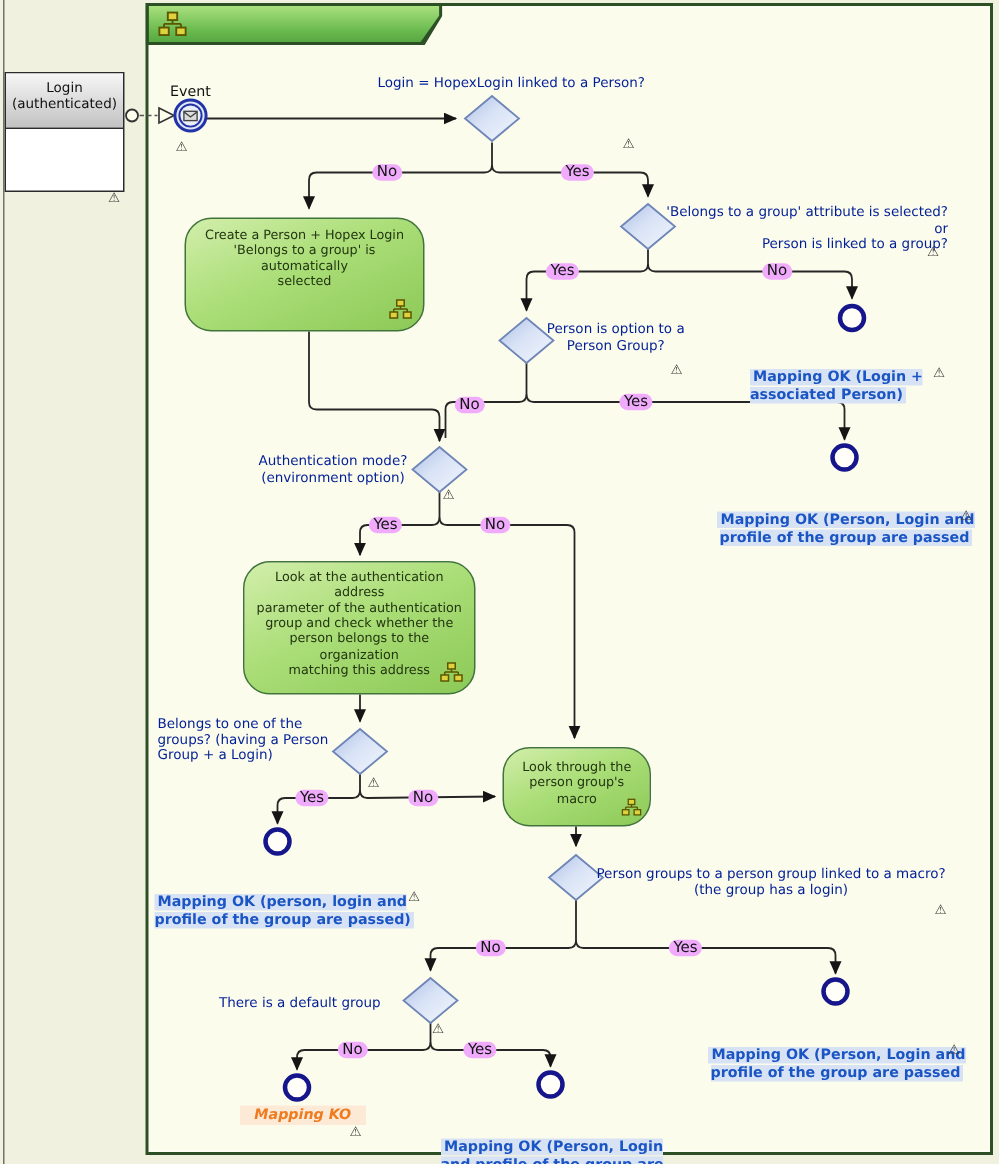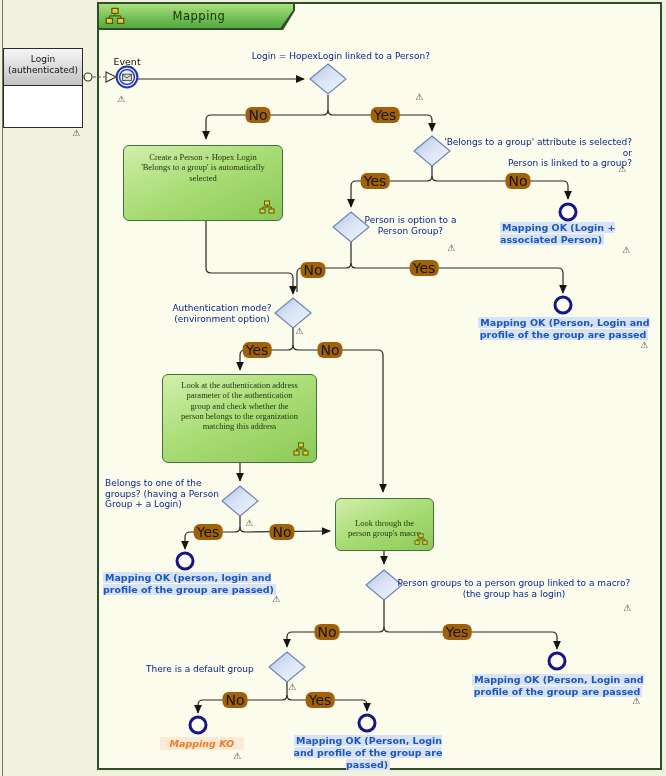--- a/index.html
+++ b/index.html
@@ -30,43 +30,43 @@
   .tab-title{
     position:absolute;left:30px;top:0;width:140px;height:24px;
     line-height:24px;text-align:center;font-size:11.5px;color:#1c2c08;letter-spacing:.5px;
   }
   .tab-icon{position:absolute;left:6px;top:3px;}
   
   .lbl{position:absolute;white-space:pre-line;line-height:1.18;}
   .q{color:#001e96;font-size:9px;}
   .chip{
     position:absolute;transform:translate(-50%,-50%);
-    background:#a16207;border-radius:6px;padding:0 3px;
-    font-size:14px;color:#141414;white-space:nowrap;
+    background:#f0abfc;border-radius:6px;padding:0 3px;
+    font-size:10px;color:#141414;white-space:nowrap;
   }
   .warn{
     position:absolute;transform:translate(-50%,-50%);
     font-size:9px;color:#3c3c38;line-height:1;
   }
   
   .task{
     position:absolute;box-sizing:border-box;
     background:linear-gradient(155deg,#d2eeab 0%,#abde78 45%,#8cc957 100%);
-    border:1.5px solid #41743c;border-radius:6px;
-    color:#233610;font-size:8.5px;line-height:1.22;text-align:center;font-family:Liberation Serif, serif;
+    border:1.5px solid #41743c;border-radius:18px;
+    color:#233610;font-size:8.5px;line-height:1.22;text-align:center;
   }
   .task .txt{white-space:pre-line;display:block;padding:6px 3px 0 3px;}
   .task .sub-icon{position:absolute;right:7px;bottom:3px;}
   .endcircle{
     position:absolute;width:13px;height:13px;border:3px solid #15158c;border-radius:50%;
     background:#fffef8;transform:translate(-50%,-50%);
   }
   .endlabel{position:absolute;font-size:9.5px;font-weight:bold;white-space:pre-line;line-height:1.25;}
   .endlabel span{display:inline;padding:0 2px;}
-  .ok{color:#1b55c4;}
+  .ok{color:#1b55c4;margin-top:24px;}
   .ok span{background:#d7e3f5;}
   .ko{color:#ee7b1f;text-align:right;font-style:italic;}
   .ko span{background:#fcead7;padding:1px 10px;}
   
   .source{
     position:absolute;left:3px;top:48px;width:80px;height:80px;box-sizing:border-box;
     border:1.5px solid #2b2b2b;background:#ffffff;
   }
   .source .head{
     height:37px;box-sizing:border-box;border-bottom:1px solid #2b2b2b;
@@ -88,21 +88,20 @@
   <div class="tab-outer">
     <div class="tab-inner">
       <span class="tab-icon">
         <svg width="20" height="19" viewBox="0 0 16 15">
           <path d="M8 5 V7 M3.5 7 H12.5 M3.5 7 V9 M12.5 7 V9" stroke="#5d5600" fill="none"></path>
           <rect x="5.5" y="1" width="5" height="4" fill="#ded23e" stroke="#5d5600"></rect>
           <rect x="1" y="9" width="5" height="4" fill="#ded23e" stroke="#5d5600"></rect>
           <rect x="10" y="9" width="5" height="4" fill="#ded23e" stroke="#5d5600"></rect>
         </svg>
       </span>
-      <div class="tab-title">Mapping</div>
     </div>
   </div>
 
   <div class="source">
     <div class="head">Login
 (authenticated)</div>
   </div>
 
   <svg class="wires" width="666" height="776" viewBox="0 0 666 776">
     <defs>
@@ -188,21 +187,21 @@
       <svg width="16" height="15" viewBox="0 0 16 15">
           <path d="M8 5 V7 M3.5 7 H12.5 M3.5 7 V9 M12.5 7 V9" stroke="#5d5600" fill="none"></path>
           <rect x="5.5" y="1" width="5" height="4" fill="#ded23e" stroke="#5d5600"></rect>
           <rect x="1" y="9" width="5" height="4" fill="#ded23e" stroke="#5d5600"></rect>
           <rect x="10" y="9" width="5" height="4" fill="#ded23e" stroke="#5d5600"></rect>
         </svg>
     </span>
   </div>
 
   <div class="task" style="left:335px;top:498px;width:99px;height:53px;">
-    <span class="txt" style="padding-top:19px">Look through the
+    <span class="txt" style="padding-top:8px">Look through the
 person group's macro</span>
     <span class="sub-icon" style="right:5px;bottom:2px">
       <svg width="14" height="13" viewBox="0 0 16 15">
           <path d="M8 5 V7 M3.5 7 H12.5 M3.5 7 V9 M12.5 7 V9" stroke="#5d5600" fill="none"></path>
           <rect x="5.5" y="1" width="5" height="4" fill="#ded23e" stroke="#5d5600"></rect>
           <rect x="1" y="9" width="5" height="4" fill="#ded23e" stroke="#5d5600"></rect>
           <rect x="10" y="9" width="5" height="4" fill="#ded23e" stroke="#5d5600"></rect>
         </svg>
     </span>
   </div>

